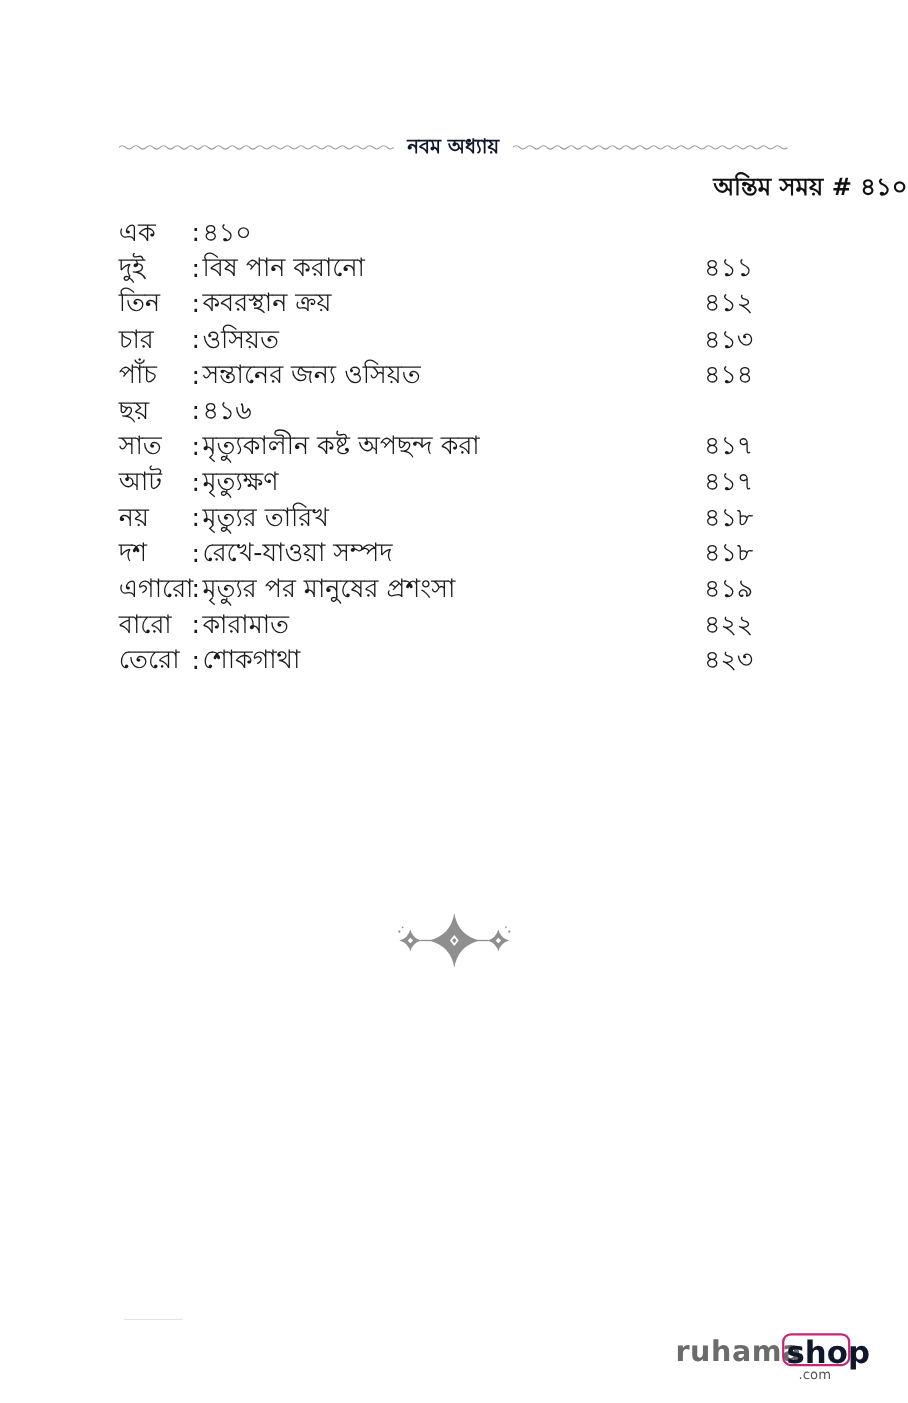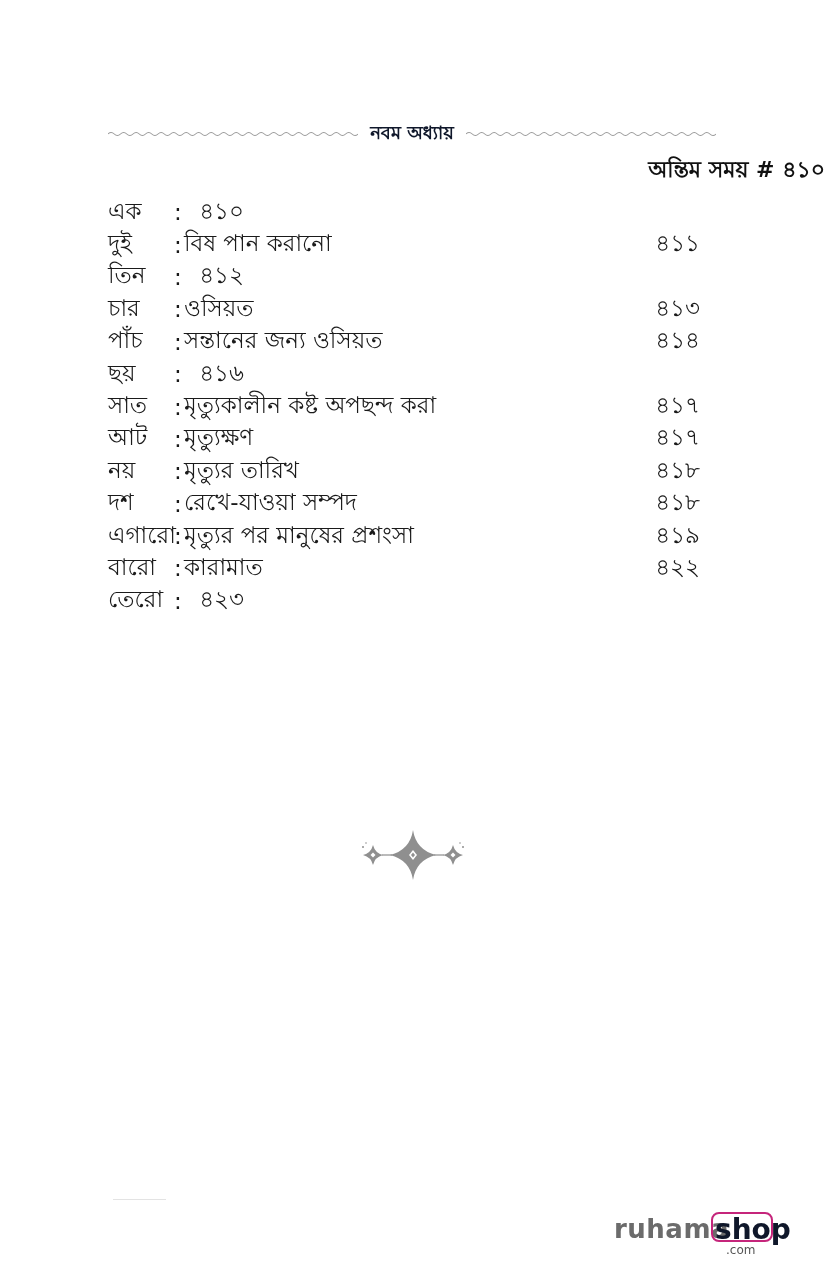--- a/index.html
+++ b/index.html
@@ -6,21 +6,21 @@
     body { width: 825px; height: 1275px; position: relative; overflow: hidden; font-family: "DejaVu Sans", sans-serif; color: #1a1a1a; }
     .chapter-row { position: absolute; top: 120px; left: 108px; width: 608px; height: 28px; display: flex; align-items: center; }
     .wavy { flex: 1; height: 8px; }
     .chapter-label { padding: 0 12px; font-size: 18px; color: #0f172a; white-space: nowrap; font-weight: bold; }
     .title { position: absolute; top: 152px; left: 0; width: 825px; text-align: right; font-size: 22px; font-weight: bold; color: #111111; }
     .toc { position: absolute; top: 196px; left: 108px; width: 592px; }
     .toc-row { display: flex; height: 32.4px; align-items: center; font-size: 23px; }
     .toc-num { width: 66px; white-space: nowrap; }
     .toc-colon { width: 10px; }
     .toc-title { flex: 1; white-space: nowrap; }
-    .toc-page { width: 60px; text-align: right; }
+    .toc-page { width: 60px; }
     .ornament { position: absolute; top: 828px; left: 358px; width: 110px; height: 54px; }
     .footnote-rule { position: absolute; top: 1199px; left: 113px; width: 53px; height: 1px; background: #e3e3e3; }
     .logo { position: absolute; top: 1208px; left: 614px; width: 165px; height: 52px; }
     .logo-ruhama { position: absolute; left: 0; top: 6px; font-size: 26px; font-weight: bold; color: #6b6b6b; letter-spacing: 0.5px; font-family: "DejaVu Sans", sans-serif; }
     .logo-shop-box { position: absolute; left: 97px; top: 4px; width: 62px; height: 30px; border: 2px solid #c5257b; border-radius: 8px; box-sizing: border-box; }
     .logo-shop { position: absolute; left: 101px; top: 5px; font-size: 28px; font-weight: bold; color: #0f172a; font-family: "DejaVu Sans", sans-serif; }
     .logo-com { position: absolute; left: 112px; top: 35px; font-size: 12px; color: #555555; font-family: "DejaVu Sans", sans-serif; }
   </style>
 </head>
 <body>
@@ -45,20 +45,21 @@
   </div>
   <div class="toc-row">
     <span class="toc-num">দুই</span>
     <span class="toc-colon">:</span>
     <span class="toc-title">বিষ পান করানো</span>
     <span class="toc-page">৪১১</span>
   </div>
   <div class="toc-row">
     <span class="toc-num">তিন</span>
     <span class="toc-colon">:</span>
+    <span class="toc-title">কবরস্থান ক্রয়</span>
     <span class="toc-page">৪১২</span>
   </div>
   <div class="toc-row">
     <span class="toc-num">চার</span>
     <span class="toc-colon">:</span>
     <span class="toc-title">ওসিয়ত</span>
     <span class="toc-page">৪১৩</span>
   </div>
   <div class="toc-row">
     <span class="toc-num">পাঁচ</span>
@@ -103,20 +104,21 @@
   </div>
   <div class="toc-row">
     <span class="toc-num">বারো</span>
     <span class="toc-colon">:</span>
     <span class="toc-title">কারামাত</span>
     <span class="toc-page">৪২২</span>
   </div>
   <div class="toc-row">
     <span class="toc-num">তেরো</span>
     <span class="toc-colon">:</span>
+    <span class="toc-title">শোকগাথা</span>
     <span class="toc-page">৪২৩</span>
   </div>
 </div>
 
 <svg class="ornament" viewBox="0 0 110 54">
   <g fill="#8f8f8f">
     <path d="M55 2 Q58 22 78 27 Q58 32 55 52 Q52 32 32 27 Q52 22 55 2 Z"></path>
     <path d="M15 17 Q17 25 25 27 Q17 29 15 37 Q13 29 5 27 Q13 25 15 17 Z"></path>
     <path d="M95 17 Q97 25 105 27 Q97 29 95 37 Q93 29 85 27 Q93 25 95 17 Z"></path>
     <rect x="24" y="26.4" width="10" height="1.2"></rect>

